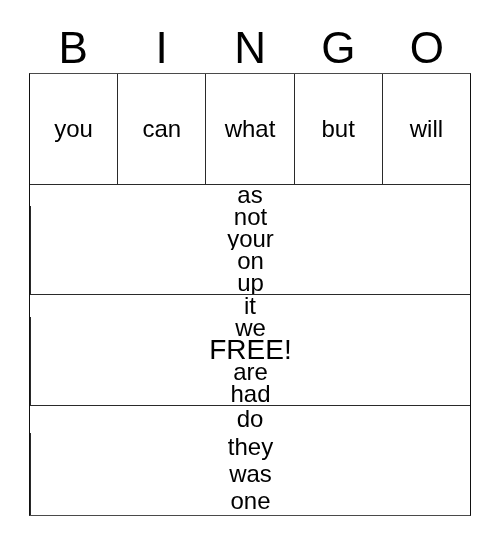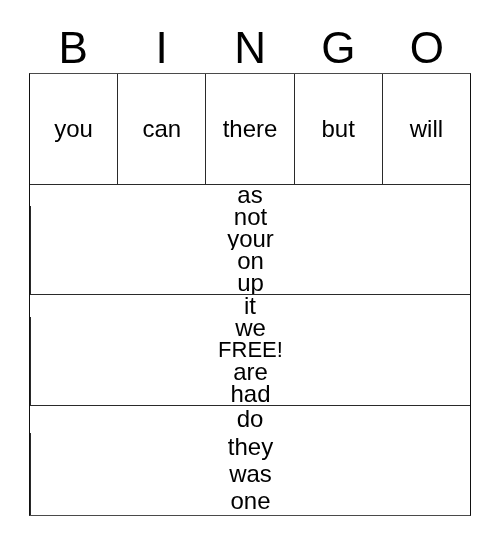--- a/index.html
+++ b/index.html
@@ -83,42 +83,42 @@
     background: #ffffff;
     overflow: hidden;
     white-space: nowrap;
     user-select: none;
   }
   .grid-cell + .grid-cell {
     border-left: 1.5px solid #2a2a2a;
   }
   
   .grid-cell.free-space {
-    font-size: 22px;
+    font-size: 28px;
   }
 </style>
 </head>
 <body>
 
 <div id="bingo-card">
 
   <div class="header-row">
     <div class="header-cell">B</div>
     <div class="header-cell">I</div>
     <div class="header-cell">N</div>
     <div class="header-cell">G</div>
     <div class="header-cell">O</div>
   </div>
 
   <div class="grid">
 
     <div class="grid-row">
       <div class="grid-cell">you</div>
       <div class="grid-cell">can</div>
-      <div class="grid-cell">there</div>
+      <div class="grid-cell">what</div>
       <div class="grid-cell">but</div>
       <div class="grid-cell">will</div>
     </div>
 
     <div class="grid-row">
       <div class="grid-cell">as</div>
       <div class="grid-cell">not</div>
       <div class="grid-cell">your</div>
       <div class="grid-cell">on</div>
       <div class="grid-cell">up</div>

